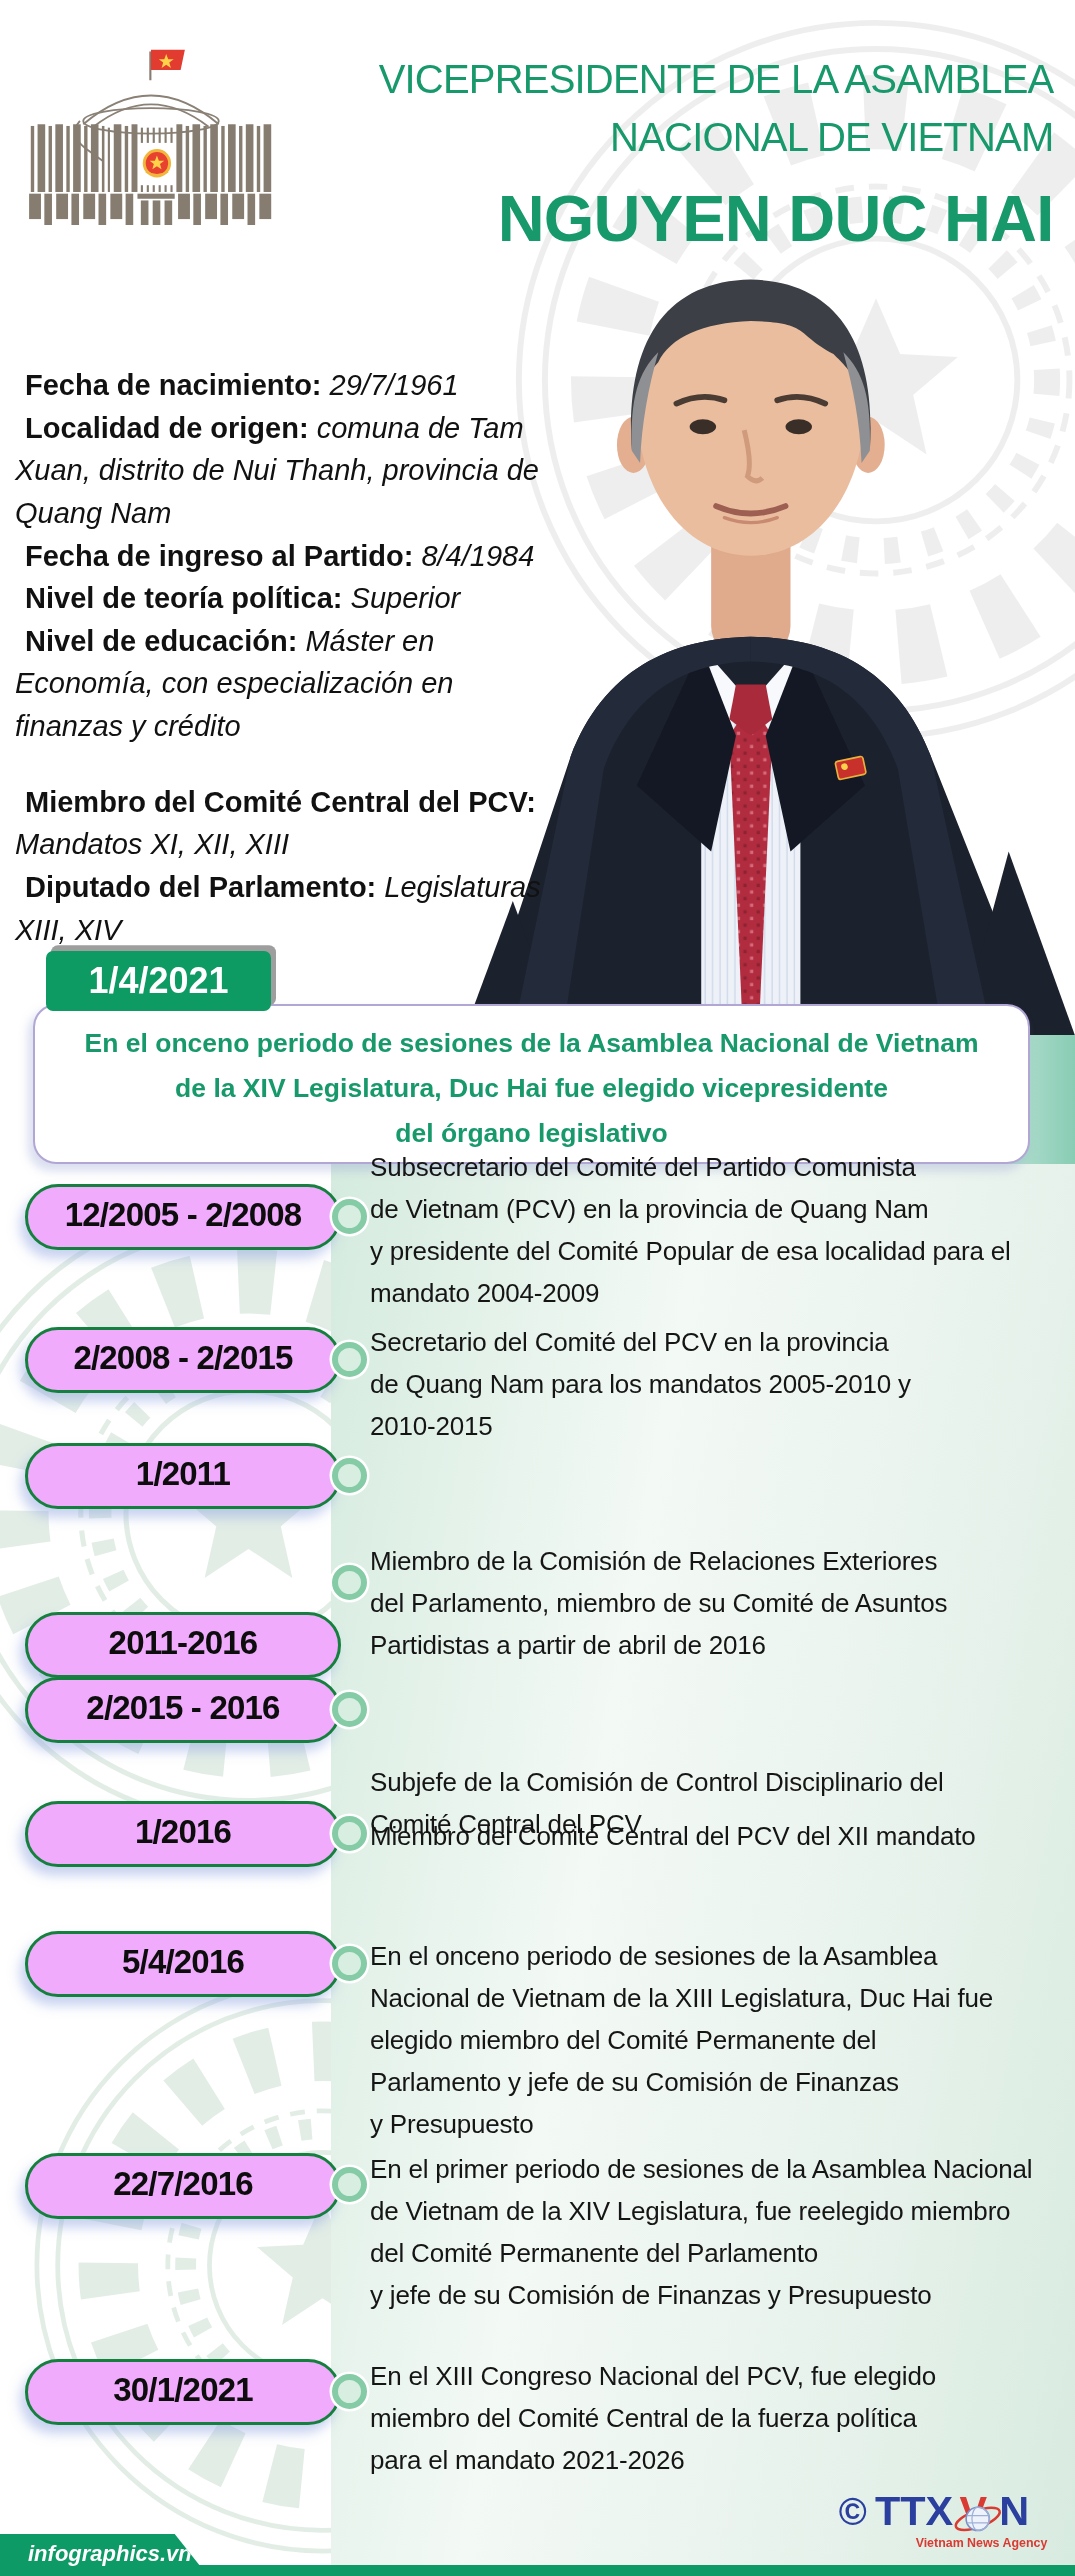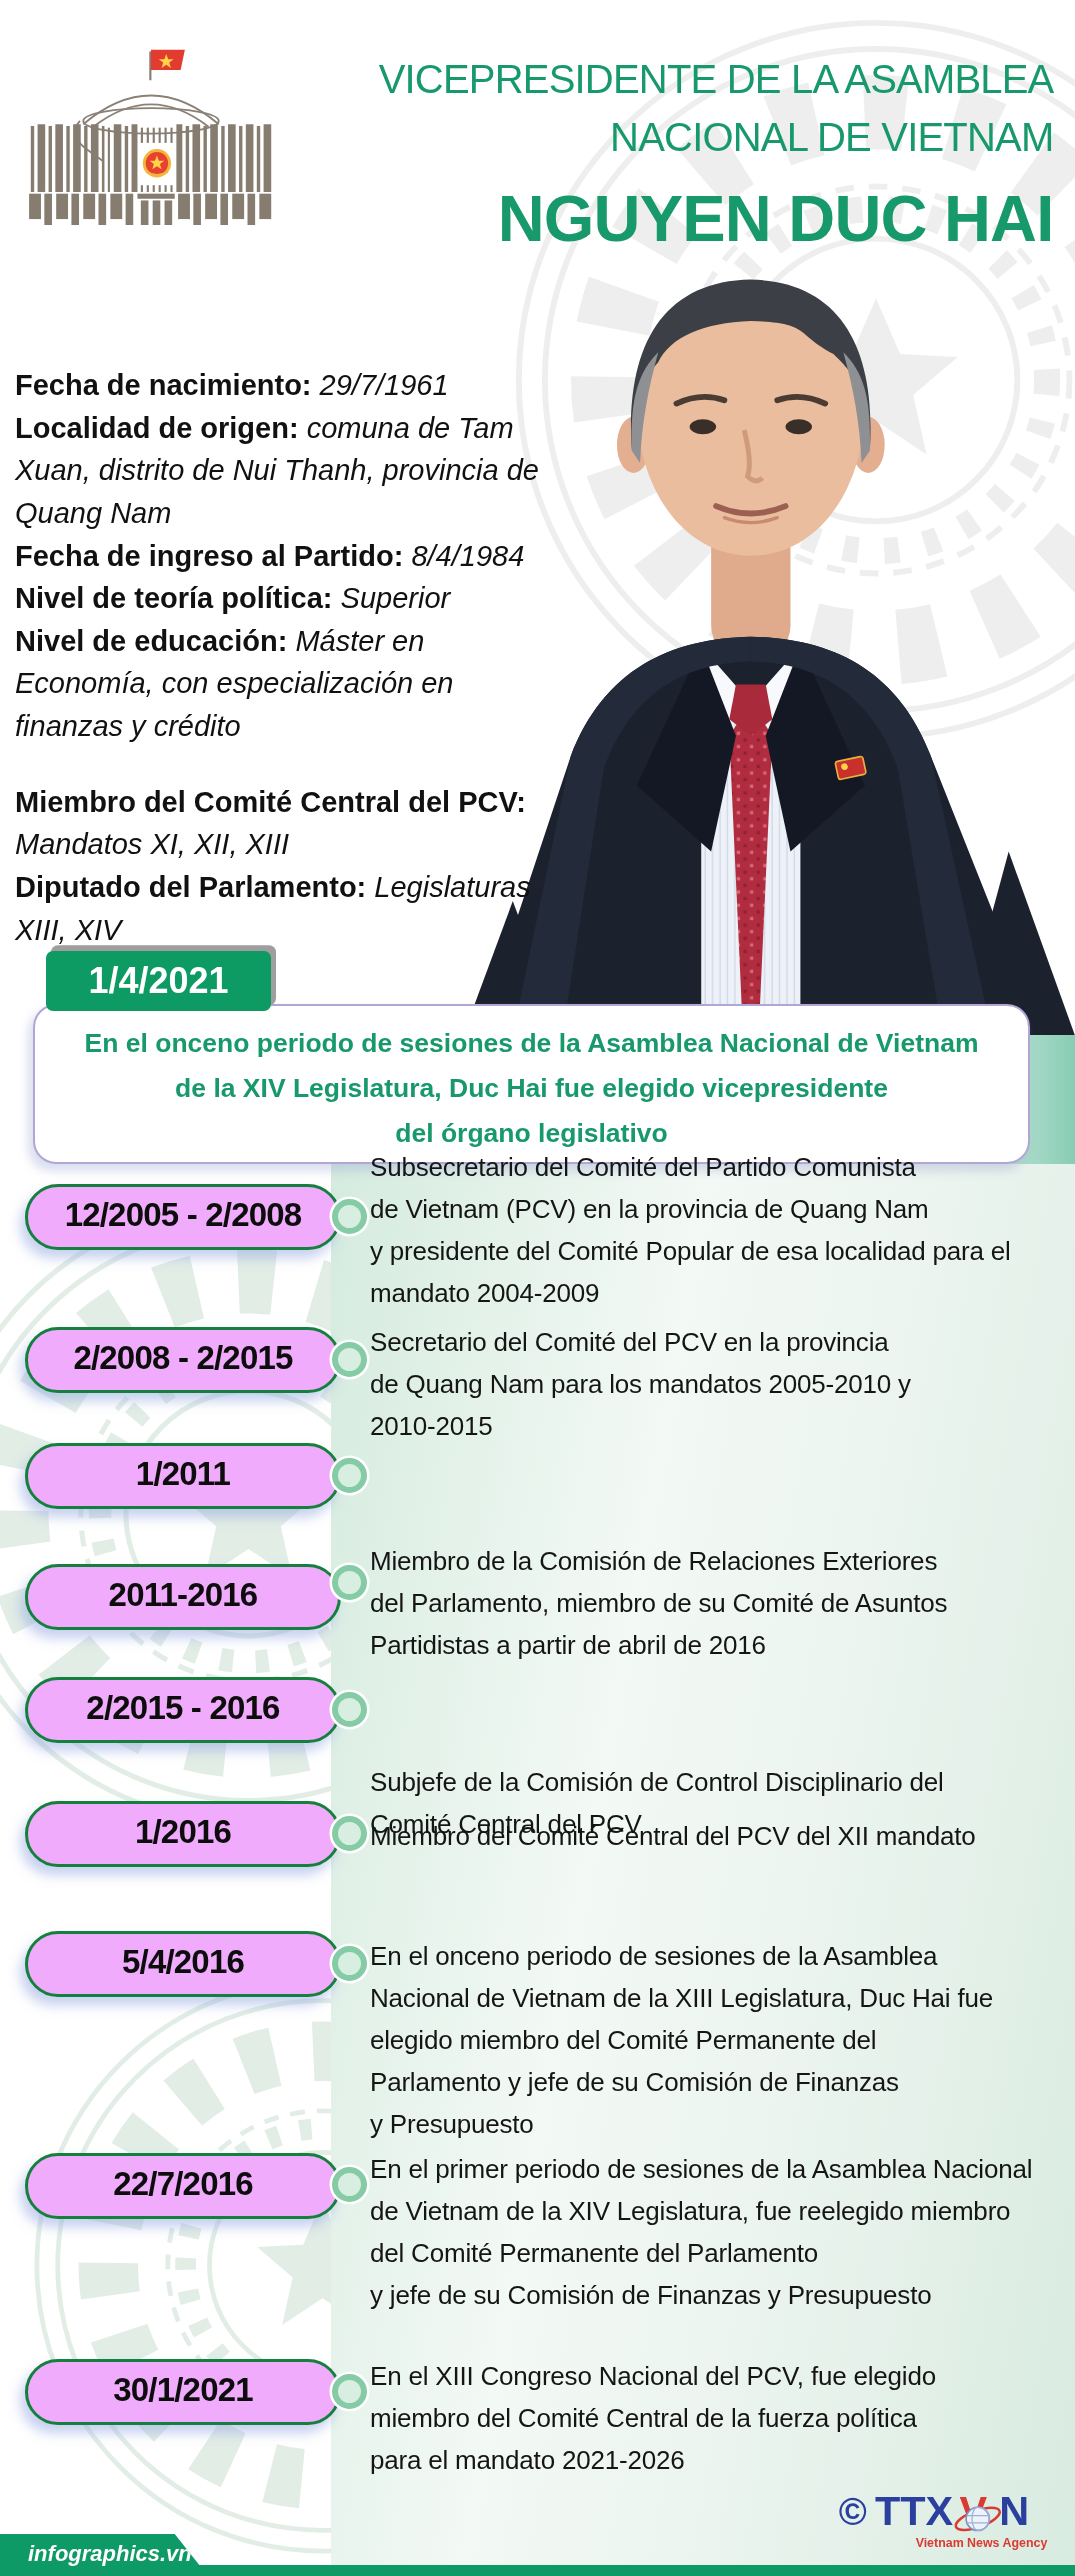--- a/index.html
+++ b/index.html
@@ -16,21 +16,21 @@
   #person-name{font-size:65px;font-weight:bold;color:#17996b;letter-spacing:-0.8px;margin-top:15px;}
 
   
   #portrait{position:absolute;left:463px;top:273px;width:612px;height:762px;z-index:1;}
 
   
   #bio{position:absolute;left:15px;top:364px;width:542px;z-index:2;
        font-size:29px;line-height:1.47;color:#111;}
   #bio p{margin:0;}
   #bio .gap{height:33px;}
-  #bio strong{font-weight:bold;}
+  #bio strong{font-weight:bold;margin-left:10px;}
   #bio em{font-style:italic;font-weight:normal;margin-top:30px;}
 
   
   #green-band{position:absolute;left:918px;top:1035px;width:157px;height:129px;z-index:2;
       background:linear-gradient(90deg,rgba(18,154,106,0.05),rgba(18,154,106,0.50));}
   #highlight-box{position:absolute;left:33px;top:1004px;width:997px;height:160px;z-index:3;
       background:#ffffff;border:2.5px solid #b2a6d4;border-radius:23px;
       box-shadow:-4.1px 6.6px 10px rgba(150,160,210,0.35);
       box-sizing:border-box;text-align:center;}
   #highlight-text{margin-top:15px;font-size:26.5px;font-weight:bold;color:#17996b;
@@ -48,21 +48,21 @@
       text-align:center;font-size:33px;font-weight:bold;letter-spacing:-0.8px;color:#0d0d0d;line-height:55px;}
   .dot{position:absolute;left:332px;width:23px;height:23px;z-index:4;border-radius:50%;
       background:#d7eee1;border:6.6px solid #85cba6;box-sizing:content-box;
       box-shadow:0 0 0 2.5px #ffffff;}
   .desc{position:absolute;left:370px;width:695px;z-index:3;font-size:26px;line-height:42px;
       color:#151515;letter-spacing:-0.2px;white-space:pre-line;}
 
   .t1p{top:1184px;} .t1c{top:1199px;} .t1d{top:1146px;}
   .t2p{top:1327px;} .t2c{top:1342px;} .t2d{top:1321px;}
   .t3p{top:1443px;} .t3c{top:1458px;} .t3d{top:1457px;}
-  .t4p{top:1564px;} .t4c{top:1565px;} .t4d{top:1540px;}
+  .t4p{top:1612px;} .t4c{top:1565px;} .t4d{top:1540px;}
   .t5p{top:1677px;} .t5c{top:1692px;} .t5d{top:1749px;margin-top:12px;}
   .t6p{top:1801px;} .t6c{top:1816px;} .t6d{top:1815px;}
   .t7p{top:1931px;} .t7c{top:1946px;} .t7d{top:1935px;}
   .t8p{top:2153px;} .t8c{top:2167px;} .t8d{top:2148px;}
   .t9p{top:2359px;} .t9c{top:2374px;} .t9d{top:2355px;}
 
   
   #site-banner{position:absolute;left:0;top:2534px;width:208px;height:42px;z-index:6;
       background:#0e9a66;clip-path:polygon(0 0,84% 0,100% 100%,0 100%);
       color:#ffffff;font-size:22px;font-style:italic;font-weight:bold;

